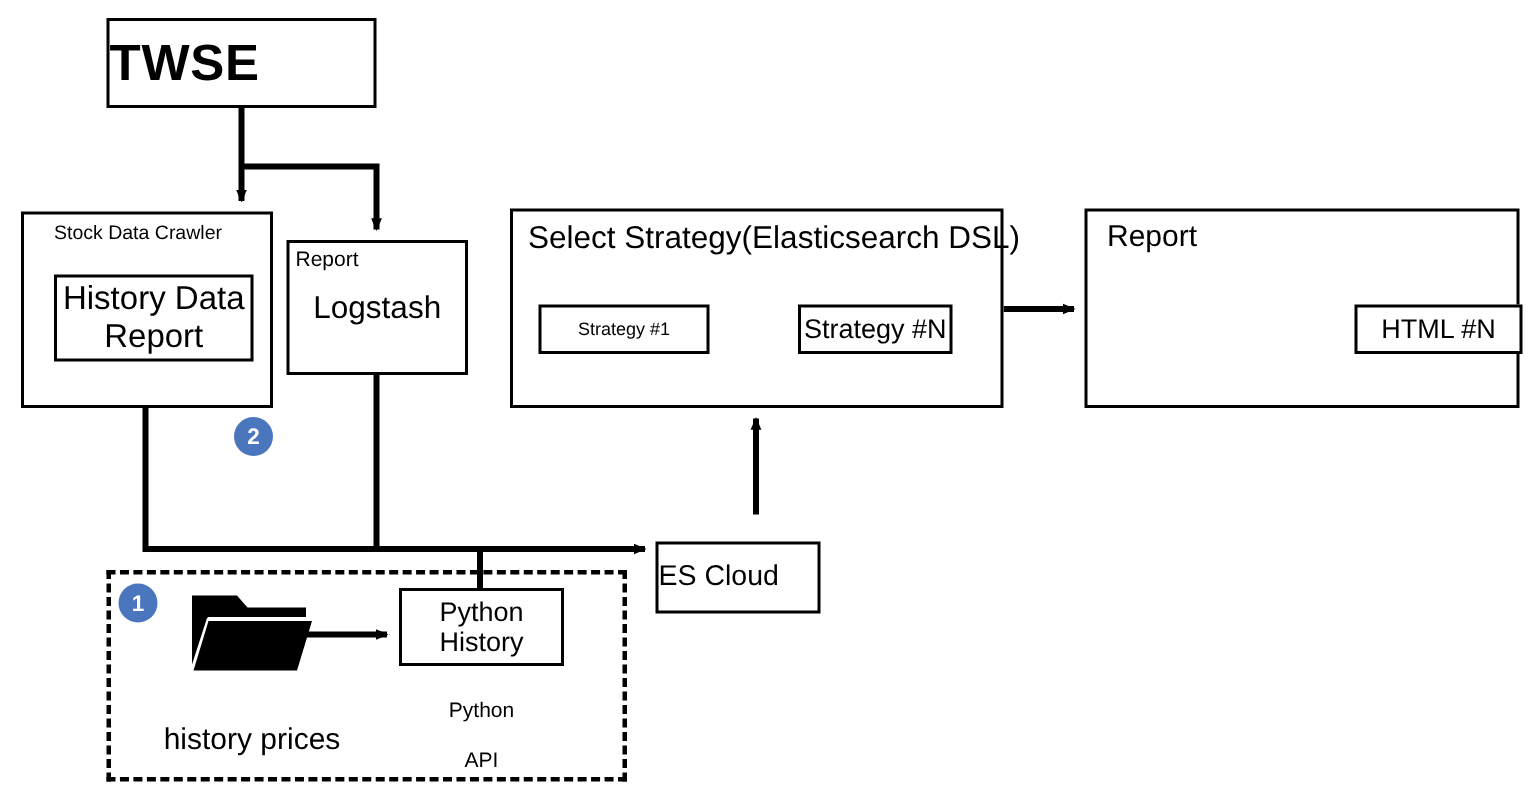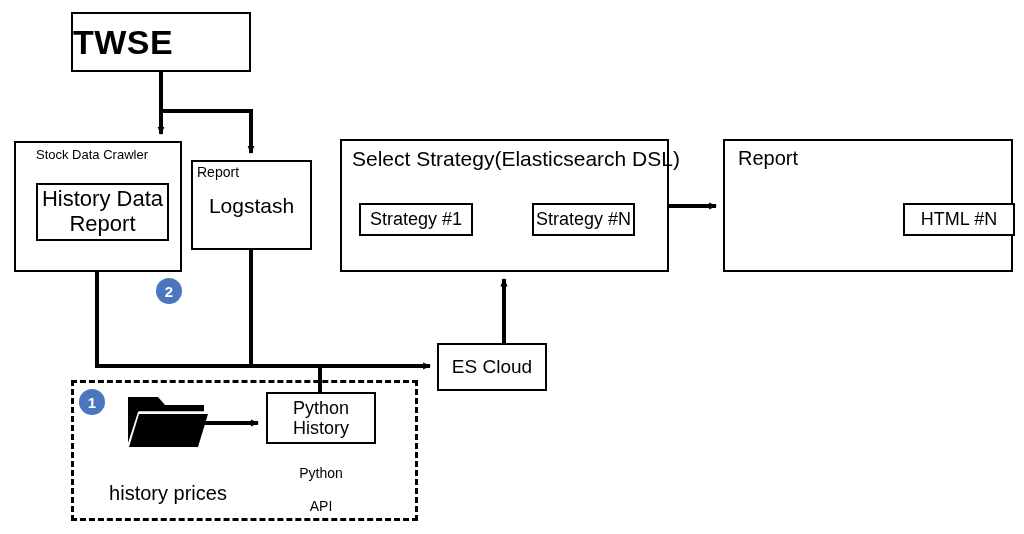--- a/index.html
+++ b/index.html
@@ -90,29 +90,29 @@
     font-size: 22px; flex-direction: column;
   }
   #daily-box { left: 191px; top: 160px; width: 121px; height: 90px; }
   #daily-label { left: 197px; top: 165px; font-size: 14px; }
   #logstash-text {
     position: absolute; left: 191px; top: 194px; width: 121px;
     text-align: center; font-size: 21px;
   }
   #strategy-box { left: 340px; top: 139px; width: 329px; height: 133px; }
   #strategy-label { left: 352px; top: 148px; font-size: 21px; }
-  #strategy1-box { left: 359px; top: 203px; width: 114px; height: 33px; font-size: 18px; }
+  #strategy1-box { left: 359px; top: 203px; width: 114px; height: 33px; font-size: 12px; }
   #strategyN-box { left: 532px; top: 203px; width: 103px; height: 33px; font-size: 18px; }
   #report-box { left: 723px; top: 139px; width: 290px; height: 133px; }
   #report-label { left: 738px; top: 148px; font-size: 20px; }
   #html1-box { left: 735px; top: 203px; width: 93px; height: 33px; font-size: 18px; }
   #htmlN-box { left: 903px; top: 203px; width: 112px; height: 33px; font-size: 18px; }
   #escloud-box {
-    left: 437px; top: 343px; width: 110px; height: 48px;
-    display: flex; align-items: center; justify-content: center; font-size: 19px;
+    left: 437px; top: 361px; width: 110px; height: 48px;
+    display: flex; align-items: center; justify-content: flex-start; font-size: 19px;
   }
   #ingest-group { left: 71px; top: 380px; width: 347px; height: 141px; }
   #badge-1 { left: 79px; top: 389px; }
   #badge-2 { left: 156px; top: 278px; }
   #folder-icon { left: 124px; top: 391px; width: 88px; height: 62px; }
   #uploader-box {
     left: 266px; top: 392px; width: 110px; height: 52px;
     font-size: 18px; flex-direction: column;
   }
   #uploader-caption { left: 266px; top: 448px; width: 110px; font-size: 14px; }

